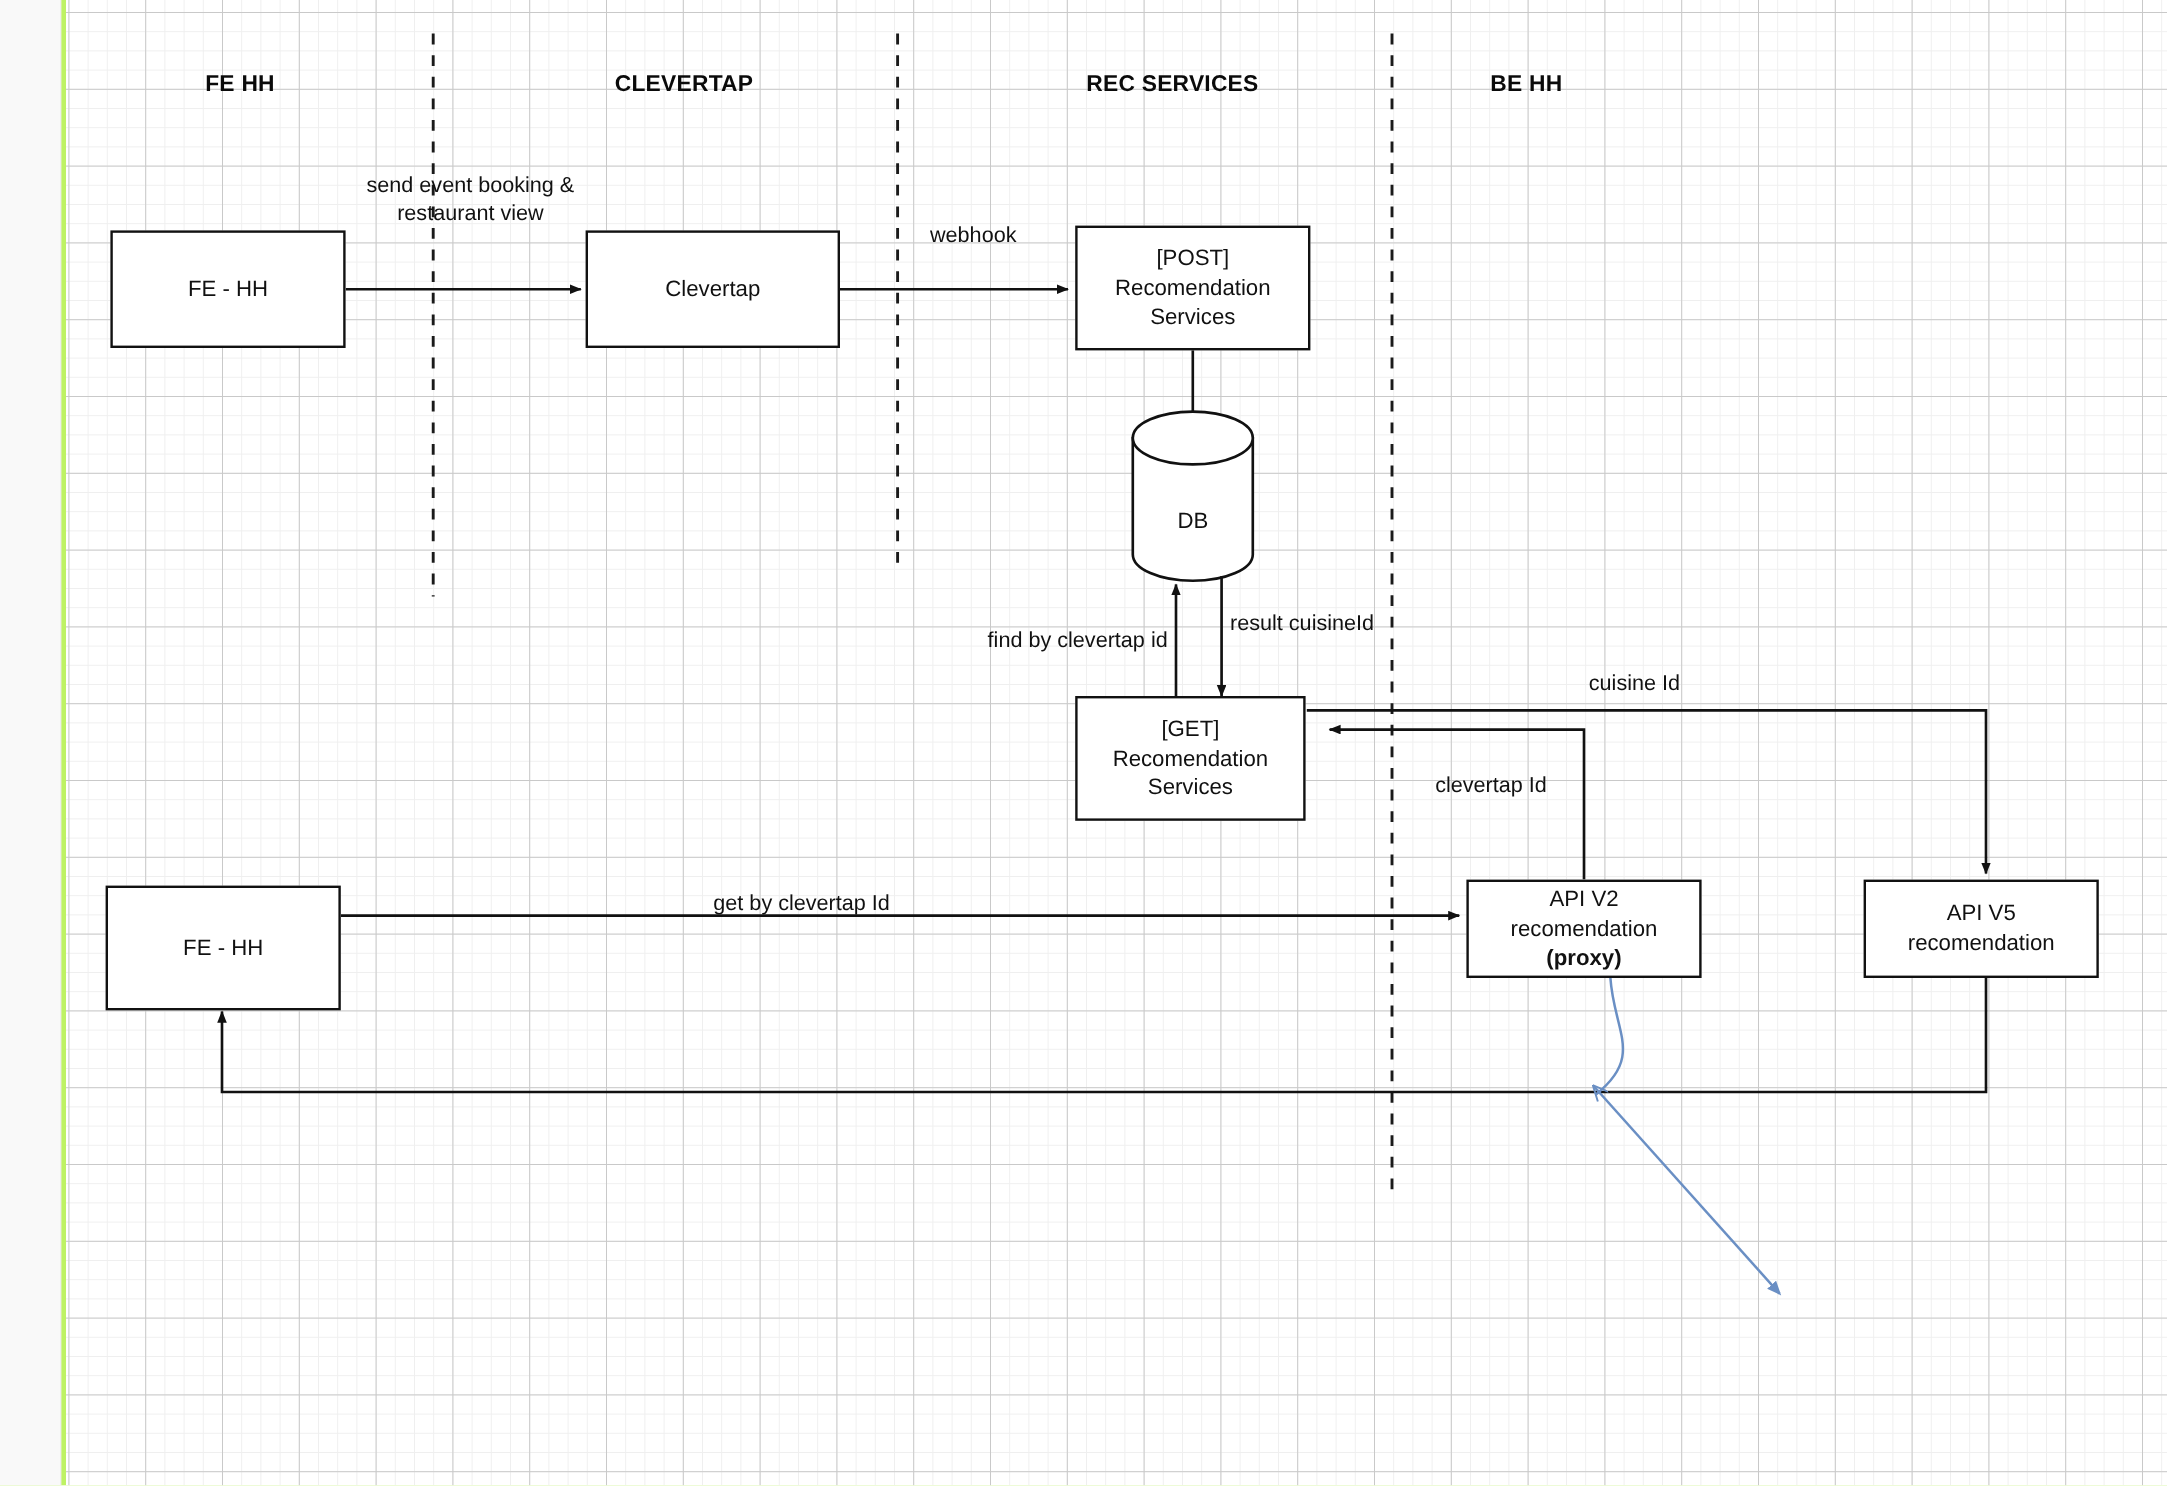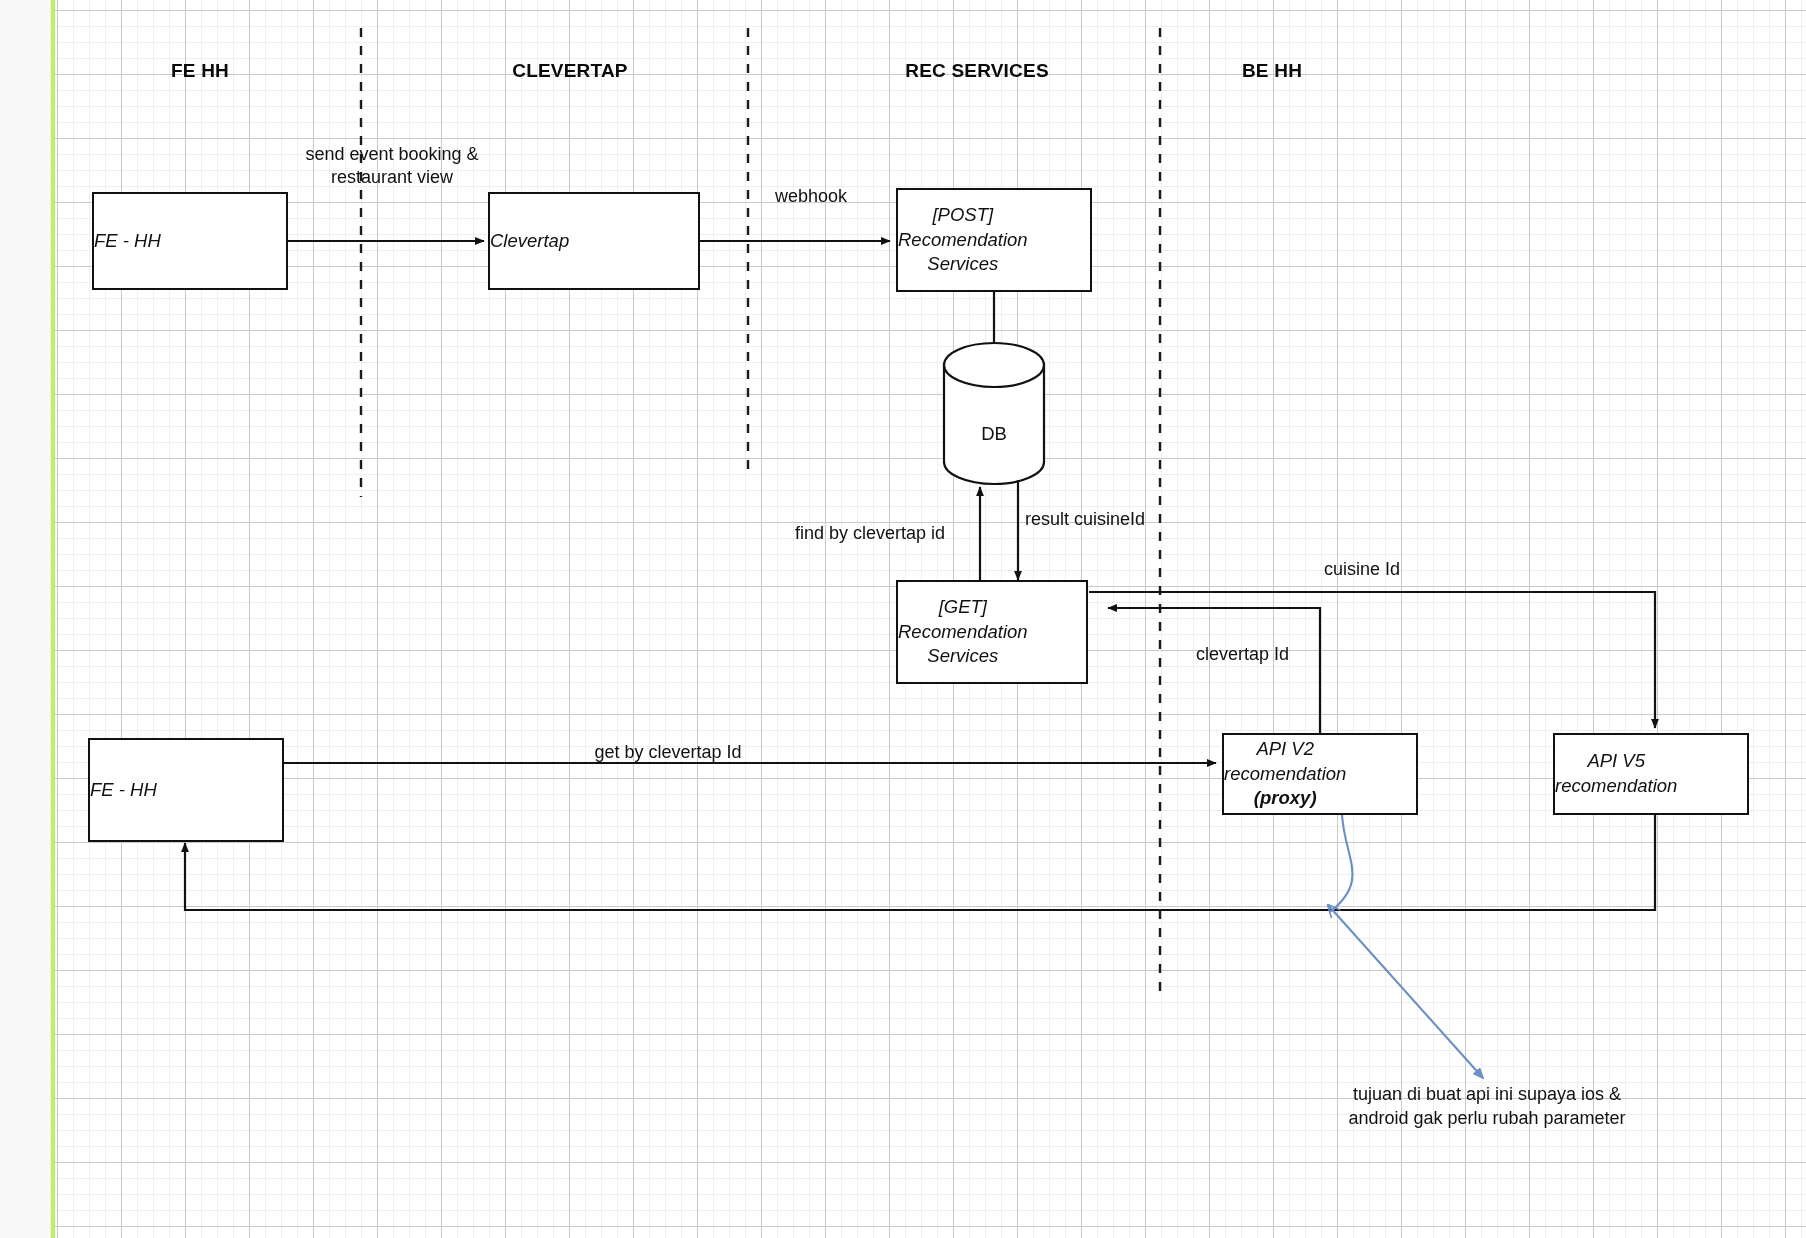--- a/index.html
+++ b/index.html
@@ -51,25 +51,25 @@
     white-space: nowrap;
     transform: translateX(-50%);
   }
   .node {
     position: absolute;
     box-sizing: border-box;
     background: #ffffff;
     border: 2.2px solid #111111;
     display: flex;
     align-items: center;
+    justify-content: center;
     text-align: center;
     font-size: 18.5px;
     color: #111111;
     line-height: 1.33;
-    font-style: italic;
   }
   .node .lines { display: block; }
   .node b { font-weight: bold; }
   .edge-label {
     position: absolute;
     font-size: 18px;
     color: #111111;
     white-space: nowrap;
     line-height: 1.28;
   }
@@ -194,29 +194,25 @@
     </span>
   </div>
 
   <div class="edge-label center" style="left:392px; top:143px;">
     <span style="display:block">send event booking &amp;</span>
     <span style="display:block">restaurant view</span>
   </div>
 
   <div class="edge-label" style="left:775px; top:185px;">webhook</div>
 
-  <div class="edge-label" style="left:795px; top:522px;">find by clevertap id</div>
+  <div class="edge-label" style="left:795px; top:522px;padding-left:28px;">find by clevertap id</div>
 
   <div class="edge-label" style="left:1025px; top:508px;">result cuisineId</div>
 
   <div class="edge-label center" style="left:1362px; top:558px;">cuisine Id</div>
 
   <div class="edge-label" style="left:1196px; top:643px;">clevertap Id</div>
 
   <div class="edge-label center" style="left:668px; top:741px;">get by clevertap Id</div>
 
 
-  <div class="note-label" style="left:1487px; top:1083px;">
-    <span style="display:block">tujuan di buat api ini supaya ios &amp;</span>
-    <span style="display:block">android gak perlu rubah parameter</span>
-  </div>
 
 </div>
 
 </body></html>

